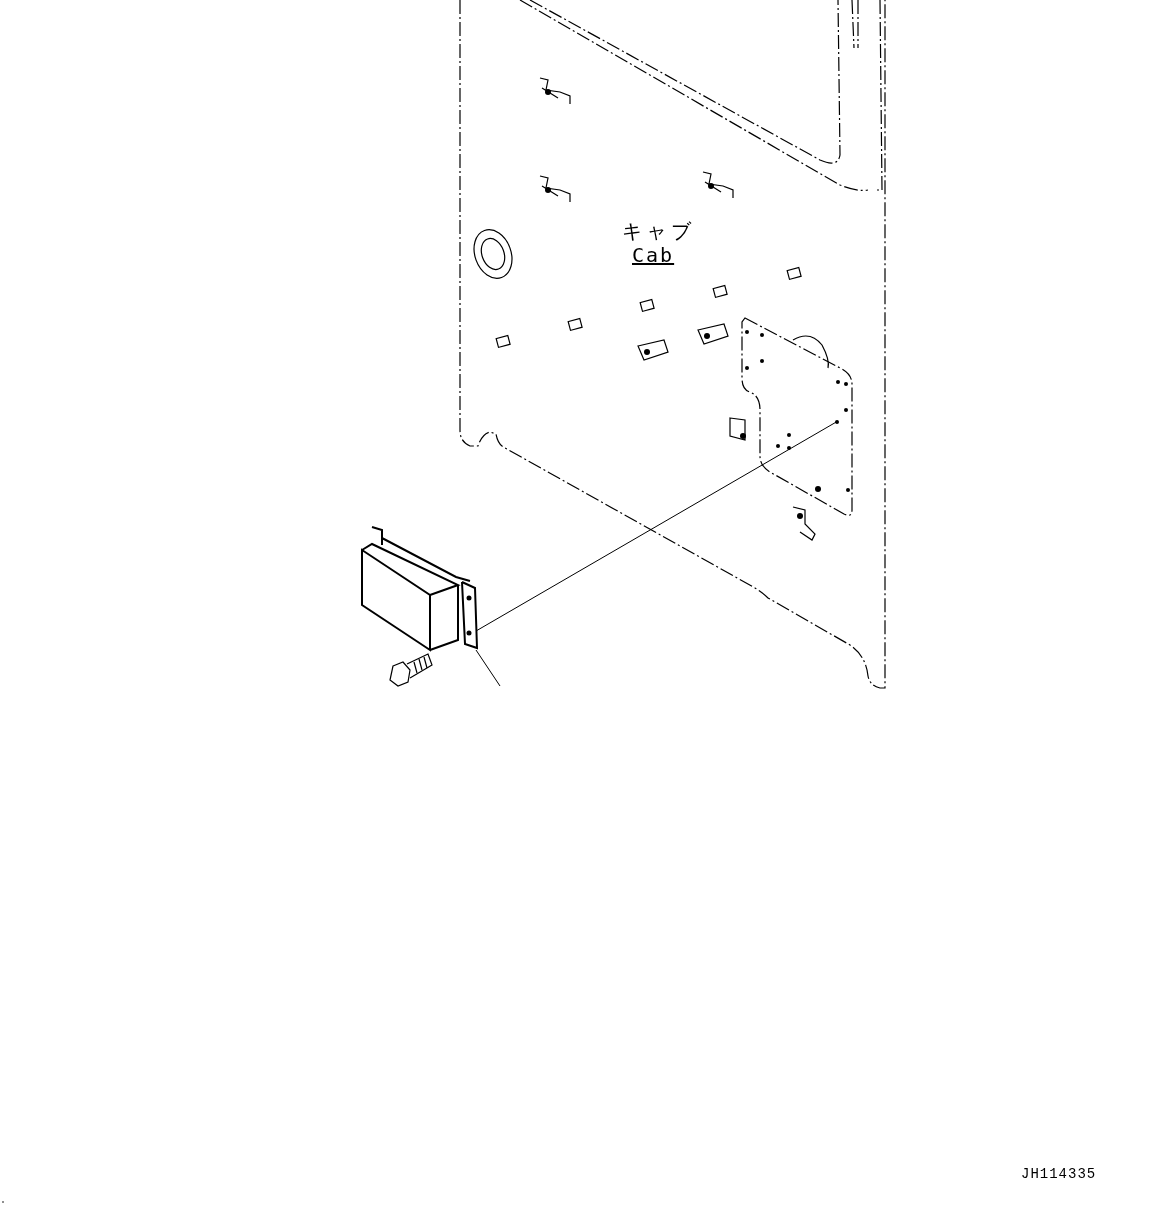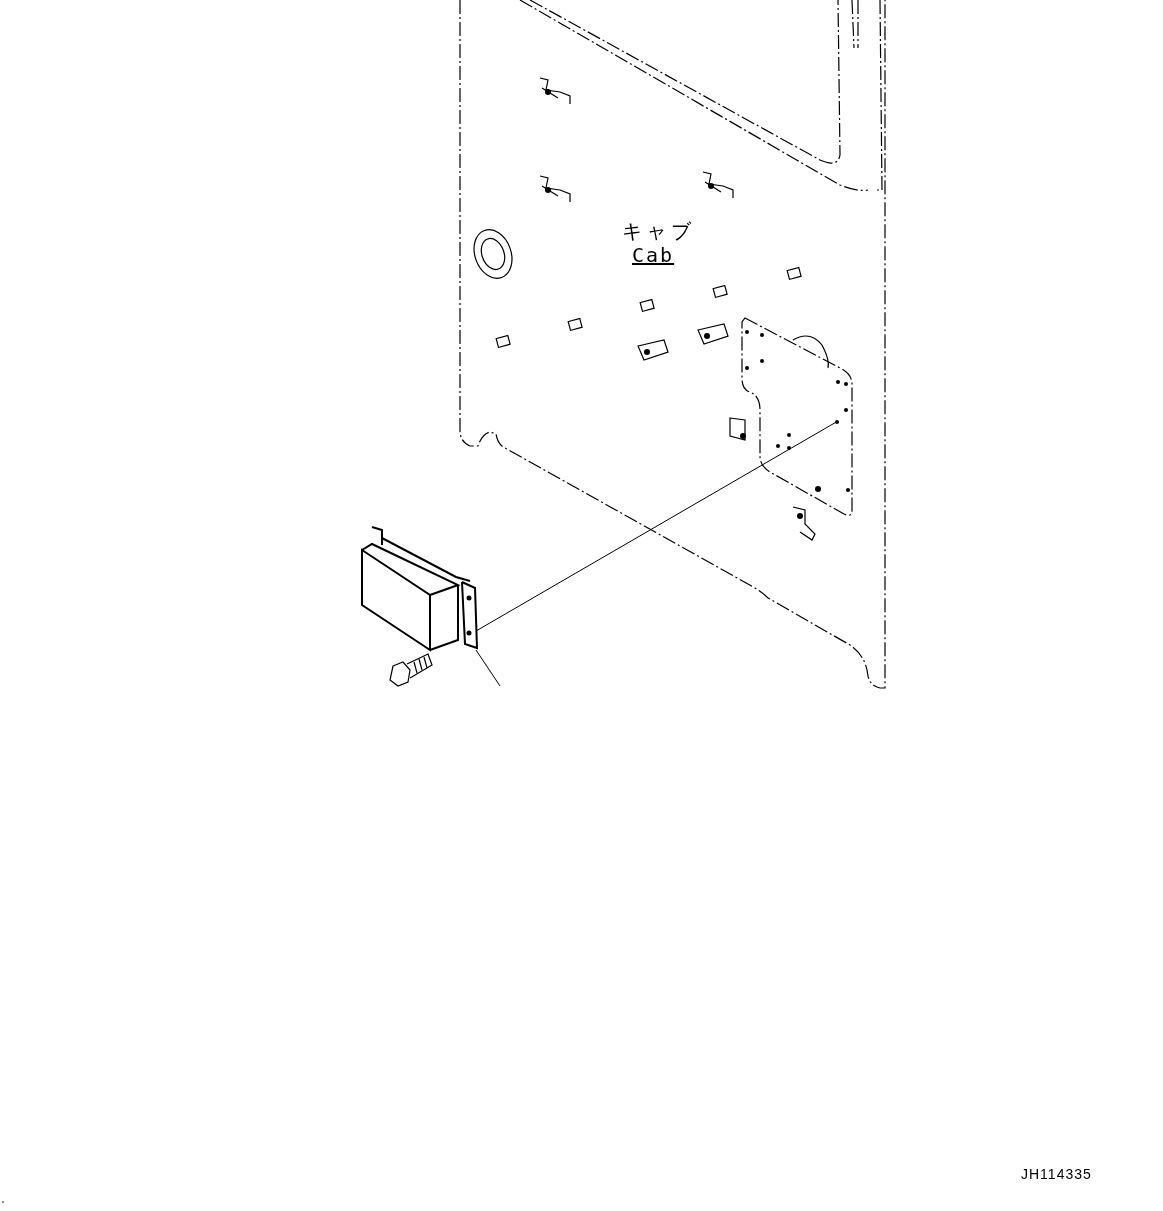--- a/index.html
+++ b/index.html
@@ -1,20 +1,20 @@
 <!DOCTYPE html>
 <html><head>
   <meta charset="utf-8">
   <style>
     html, body { margin: 0; padding: 0; background: #ffffff; }
     body { width: 1163px; height: 1211px; position: relative; overflow: hidden; font-family: "DejaVu Sans Mono", monospace; }
     #canvas { position: absolute; left: 0; top: 0; width: 1163px; height: 1211px; }
     .label-jp { position: absolute; left: 622px; top: 218px; font-family: Liberation Serif, serif; font-size: 20px; letter-spacing: 4px; color: #000; }
     .label-en { position: absolute; left: 632px; top: 243px; font-family: "DejaVu Sans Mono", monospace; font-size: 20px; letter-spacing: 2px; color: #000; text-decoration: underline; }
-    .drawing-id { position: absolute; left: 1021px; top: 1166px; font-family: Liberation Sans, sans-serif; font-size: 14px; letter-spacing: 1px; color: #000; }
+    .drawing-id { position: absolute; left: 1021px; top: 1166px; font-family: Liberation Mono, monospace; font-size: 14px; letter-spacing: 1px; color: #000; }
     .dash { stroke: #000; stroke-width: 1.2; fill: none; stroke-dasharray: 14 3 2 3; }
     .solid { stroke: #000; stroke-width: 1.2; fill: none; }
     .thick { stroke: #000; stroke-width: 2; fill: none; }
   </style>
 </head>
 <body>
 
 <svg id="canvas" viewBox="0 0 1163 1211" xmlns="http://www.w3.org/2000/svg">
 
   <g>

